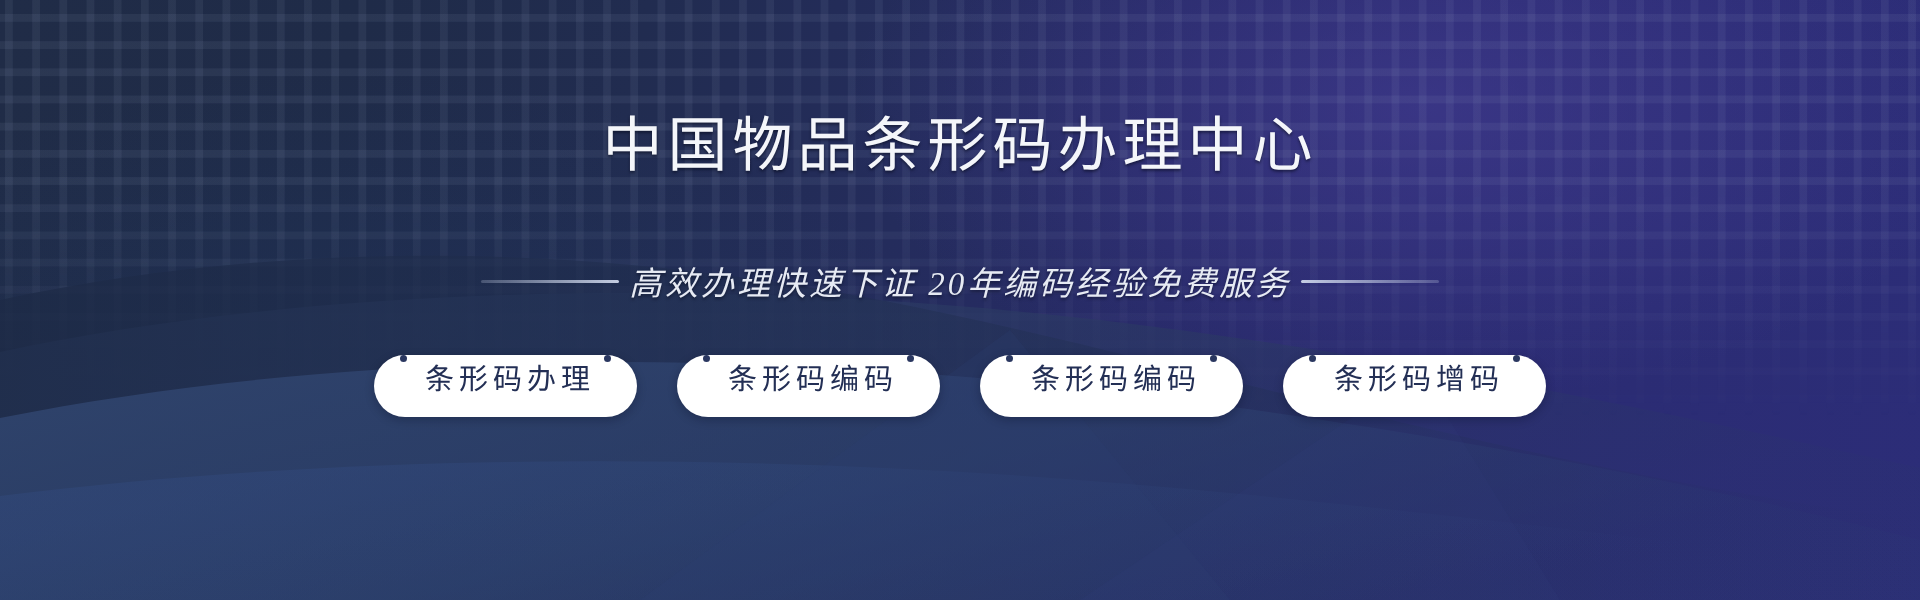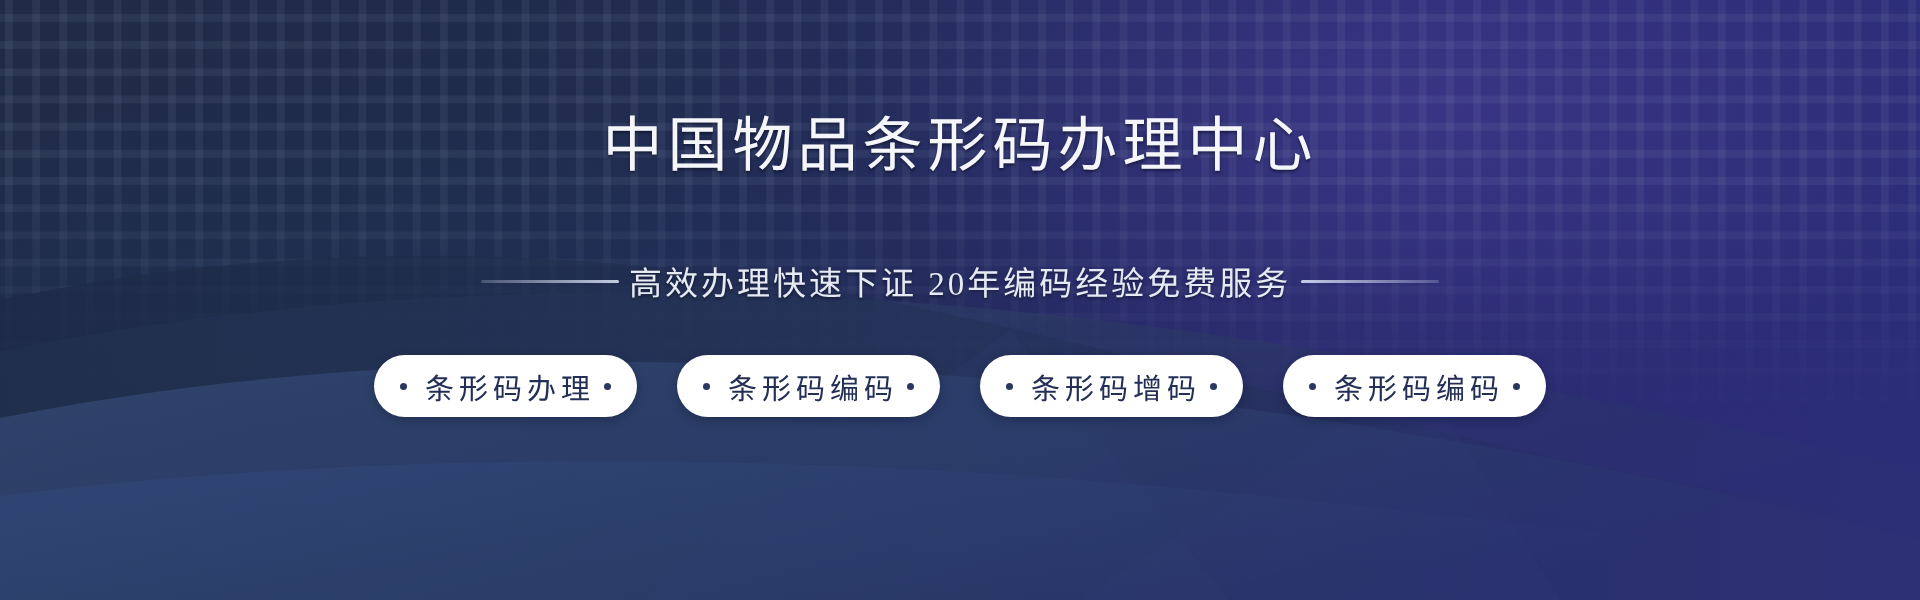--- a/index.html
+++ b/index.html
@@ -90,20 +90,21 @@
     text-shadow: 0 2px 3px rgba(6,10,26,0.55);
     white-space: nowrap;
   }
 
   .subtitle-row {
     margin-top: 74px;
     display: flex;
     align-items: center;
     gap: 10px;
     white-space: nowrap;
+    font-style: italic;
   }
   .rule {
     display: block;
     width: 138px;
     height: 3px;
     background: linear-gradient(to right, rgba(196,206,228,0.25), rgba(205,214,234,0.95));
     border-radius: 2px;
   }
   .rule.right {
     background: linear-gradient(to left, rgba(196,206,228,0.25), rgba(205,214,234,0.95));
@@ -121,21 +122,21 @@
     align-items: center;
     gap: 40px;
   }
   .pill {
     background: #ffffff;
     color: #232f55;
     border-radius: 46px;
     height: 62px;
     padding: 0 26px;
     display: flex;
-    align-items: center;
+    align-items: flex-start;
     justify-content: center;
     gap: 9px;
     font-size: 29px;
     letter-spacing: 5px;
     box-shadow: 0 3px 10px rgba(8,12,30,0.28);
     cursor: pointer;
   }
   .pill .dot {
     width: 7px;
     height: 7px;
@@ -207,25 +208,25 @@
       </div>
 
       <div class="pill">
         <span class="dot"></span>
         <span class="label">条形码编码</span>
         <span class="dot"></span>
       </div>
 
       <div class="pill">
         <span class="dot"></span>
+        <span class="label">条形码编码</span>
+        <span class="dot"></span>
+      </div>
+
+      <div class="pill">
+        <span class="dot"></span>
         <span class="label">条形码增码</span>
-        <span class="dot"></span>
-      </div>
-
-      <div class="pill">
-        <span class="dot"></span>
-        <span class="label">条形码编码</span>
         <span class="dot"></span>
       </div>
 
     </div>
   </div>
 </div>
 
 </body></html>

